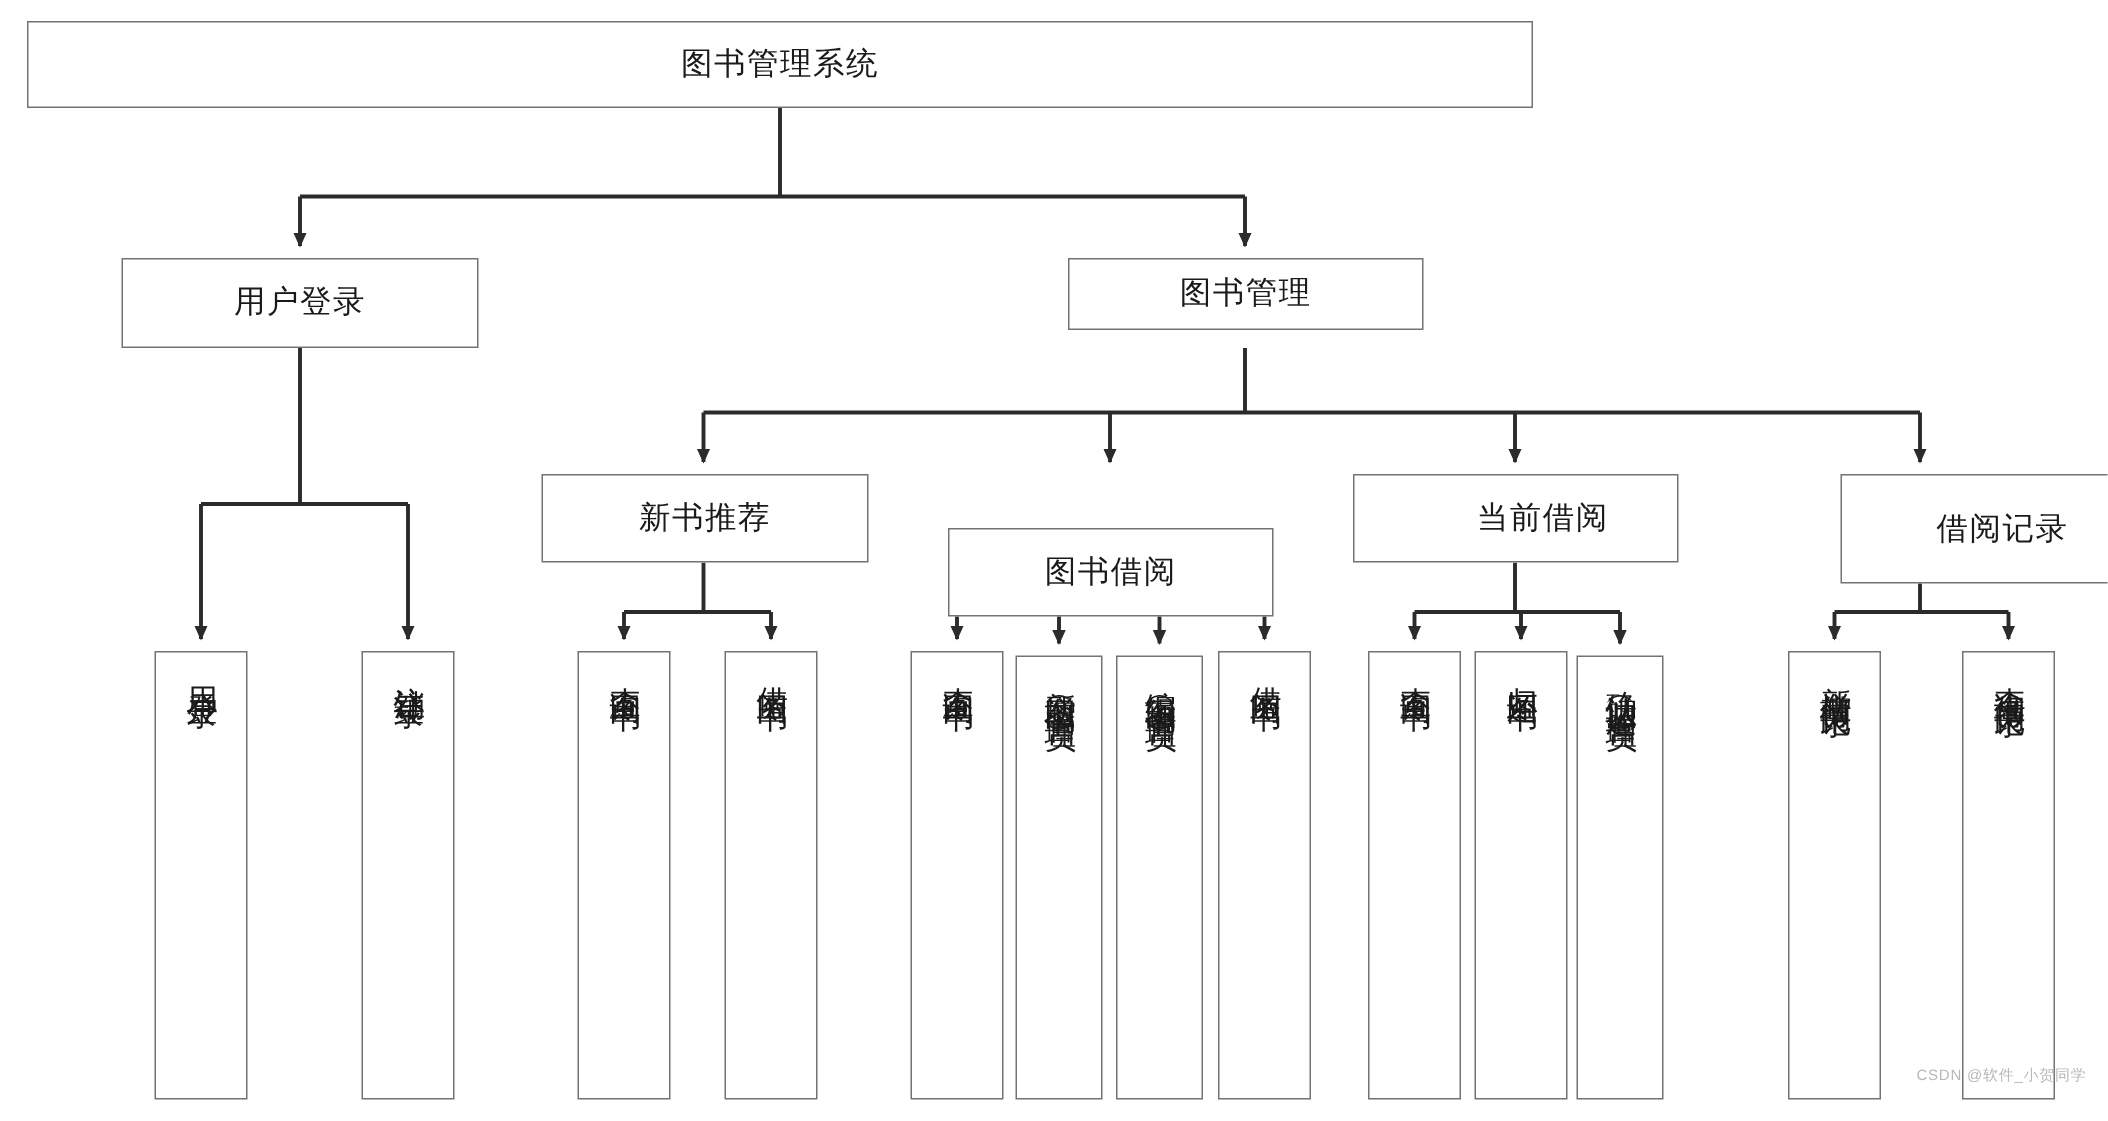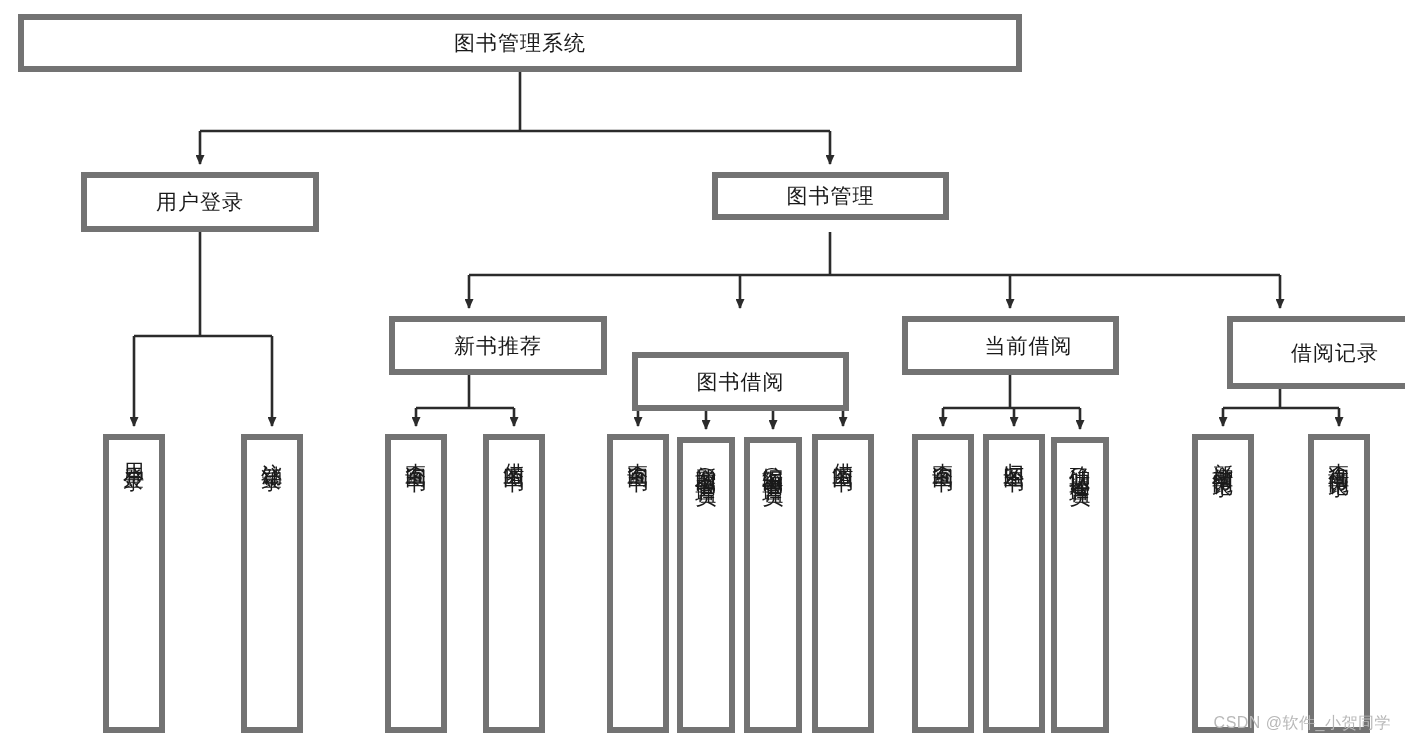--- a/index.html
+++ b/index.html
@@ -23,21 +23,21 @@
     position: absolute;
     left: 0;
     top: 0;
     width: 1405px;
     height: 747px;
   }
   .node {
     position: absolute;
     box-sizing: border-box;
     background: #ffffff;
-    border: 6px solid #737373;
+    border: 1px solid #737373;
     display: flex;
     align-items: center;
     justify-content: center;
     z-index: 2;
   }
   .node .node-label {
     color: #1a1a1a;
     text-align: center;
     line-height: 1.12;
     user-select: none;
@@ -54,22 +54,22 @@
   .node.vertical .node-label {
     writing-mode: vertical-rl;
     text-orientation: upright;
     font-size: 21px;
     letter-spacing: 3px;
     white-space: nowrap;
   }
   .watermark {
     position: absolute;
     right: 14px;
-    bottom: 13px;
-    font-size: 16px;
+    bottom: 23px;
+    font-size: 10px;
     color: #b8b8b8;
     letter-spacing: 0.5px;
     z-index: 3;
     user-select: none;
   }
 </style>
 </head>
 <body>
 
 <div id="diagram-root">
@@ -128,21 +128,21 @@
     <span class="node-label">图书管理系统</span>
   </div>
 
   <div class="node horizontal" style="left: 81px; top: 172px; width: 238px; height: 60px;">
     <span class="node-label">用户登录</span>
   </div>
   <div class="node horizontal" style="left: 712px; top: 172px; width: 237px; height: 48px;">
     <span class="node-label">图书管理</span>
   </div>
 
-  <div class="node horizontal" style="left: 361px; top: 316px; width: 218px; height: 59px; margin-left: 28px;">
+  <div class="node horizontal" style="left: 361px; top: 316px; width: 218px; height: 59px;">
     <span class="node-label">新书推荐</span>
   </div>
   <div class="node horizontal" style="left: 632px; top: 316px; width: 217px; height: 59px; margin-top: 36px;">
     <span class="node-label">图书借阅</span>
   </div>
   <div class="node horizontal" style="left: 902px; top: 316px; width: 217px; height: 59px; padding-left: 36px;">
     <span class="node-label">当前借阅</span>
   </div>
   <div class="node horizontal" style="left: 1227px; top: 316px; width: 216px; height: 73px;">
     <span class="node-label">借阅记录</span>

